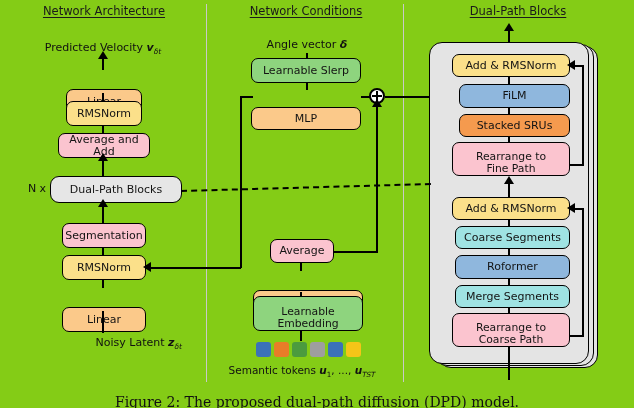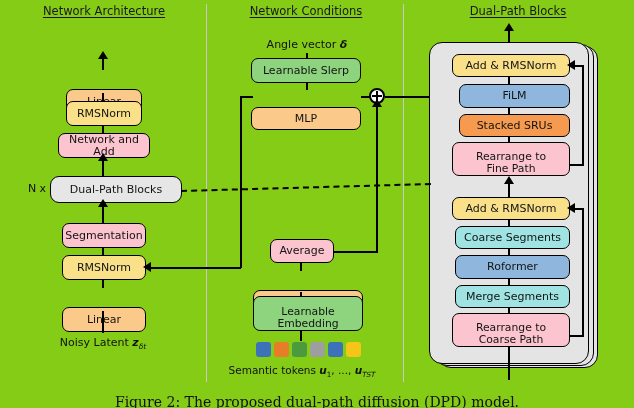--- a/index.html
+++ b/index.html
@@ -72,48 +72,52 @@
 
 <div id="fig">
 
   <div class="sep" style="left:206px;height:378px;"></div>
   <div class="sep" style="left:403px;height:378px;"></div>
 
   <div class="coltitle" style="left:24px;top:4px;width:160px;">Network Architecture</div>
   <div class="coltitle" style="left:226px;top:4px;width:160px;">Network Conditions</div>
   <div class="coltitle" style="left:428px;top:4px;width:180px;">Dual-Path Blocks</div>
 
+  <div class="lbl" style="left:20px;top:41px;width:166px;">
+    <span>Predicted Velocity</span>
+    <span class="bd it">v</span><sub class="it">δt</sub>
+  </div>
 
   <div class="ln vln" style="left:102px;top:57px;height:13px;"></div>
   <div class="arrow up" style="left:98px;top:51px;"></div>
 
   <div class="box c-orange" style="left:66px;top:69px;width:76px;height:25px;">Linear</div>
   <div class="ln vln" style="left:102px;top:93px;height:9px;"></div>
   <div class="box c-yellow" style="left:66px;top:101px;width:76px;height:25px;">RMSNorm</div>
   <div class="ln vln" style="left:102px;top:125px;height:9px;"></div>
-  <div class="box c-pink" style="left:58px;top:133px;width:92px;height:25px;">Network and Add</div>
+  <div class="box c-pink" style="left:58px;top:133px;width:92px;height:25px;">Average and Add</div>
 
   <div class="ln vln" style="left:102px;top:157px;height:20px;"></div>
   <div class="arrow up" style="left:98px;top:153px;"></div>
 
   <div class="lbl" style="left:24px;top:182px;width:26px;">N x</div>
   <div class="box c-gray" style="left:50px;top:176px;width:132px;height:27px;border-radius:9px;">Dual-Path Blocks</div>
 
   <div class="ln vln" style="left:102px;top:203px;height:20px;"></div>
   <div class="arrow up" style="left:98px;top:199px;"></div>
 
   <div class="box c-pink" style="left:62px;top:223px;width:84px;height:25px;">Segmentation</div>
   <div class="ln vln" style="left:102px;top:247px;height:9px;"></div>
   <div class="box c-yellow" style="left:62px;top:255px;width:84px;height:25px;">RMSNorm</div>
   <div class="ln vln" style="left:102px;top:279px;height:9px;"></div>
   <div class="box c-orange" style="left:62px;top:287px;width:84px;height:25px;">Linear</div>
 
   <div class="ln vln" style="left:102px;top:311px;height:22px;"></div>
 
-  <div class="lbl" style="left:24px;top:336px;width:158px;">
+  <div class="lbl" style="left:24px;top:336px;width:158px;text-align:right;">
     <span>Noisy Latent</span>
     <span class="bd it">z</span><sub class="it">δt</sub>
   </div>
 
   <div class="lbl" style="left:232px;top:38px;width:150px;">
     <span>Angle vector</span>
     <span class="bd it">δ</span>
   </div>
   <div class="ln vln" style="left:306px;top:53px;height:11px;"></div>
 

